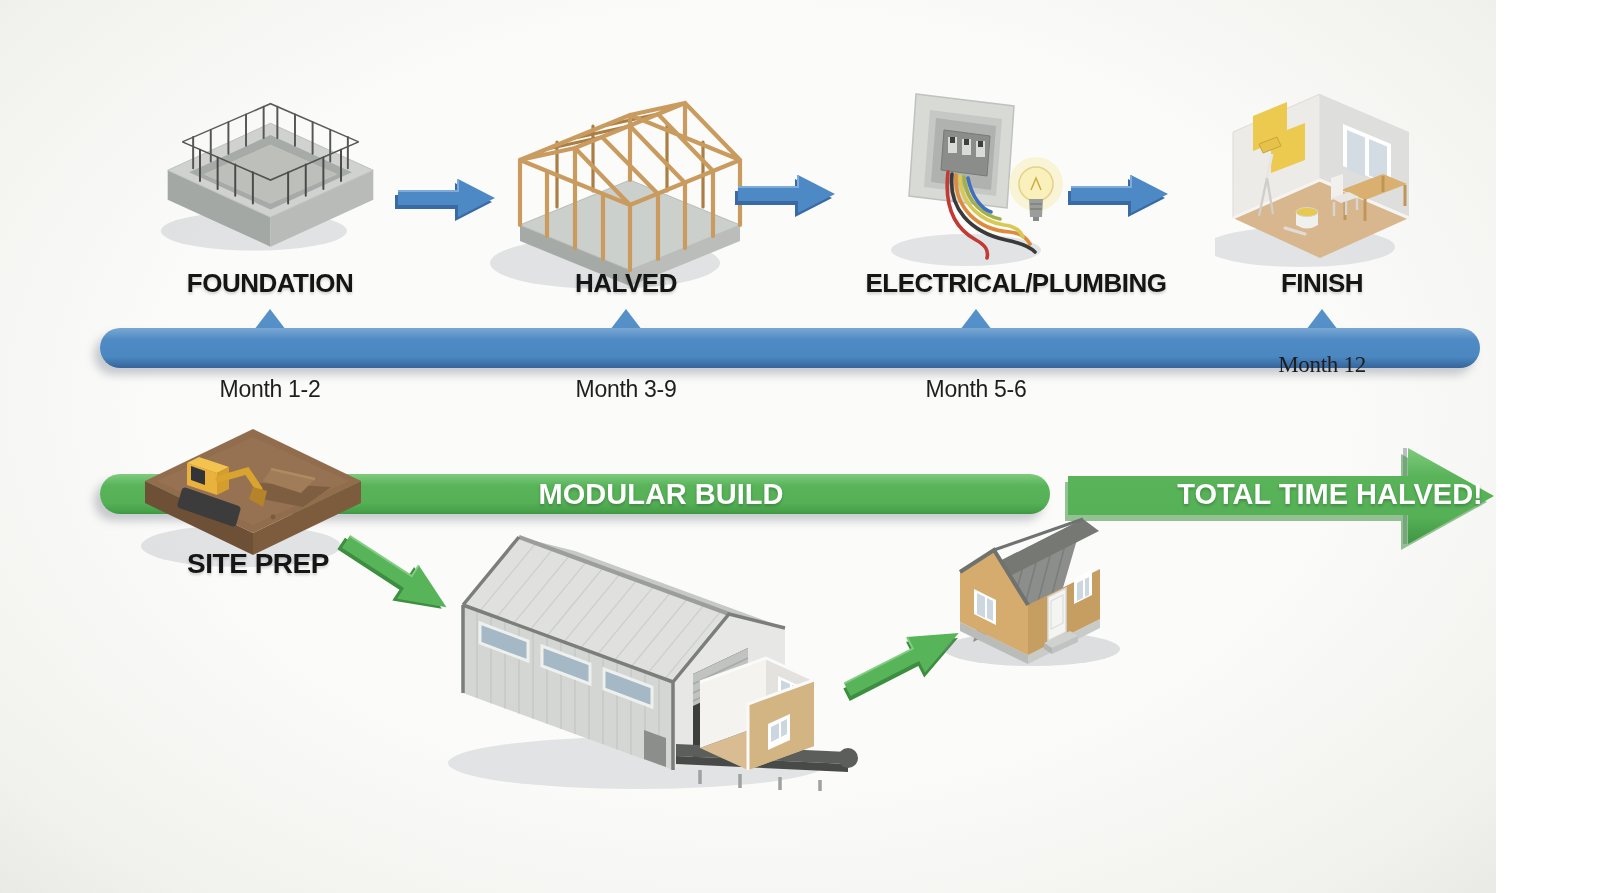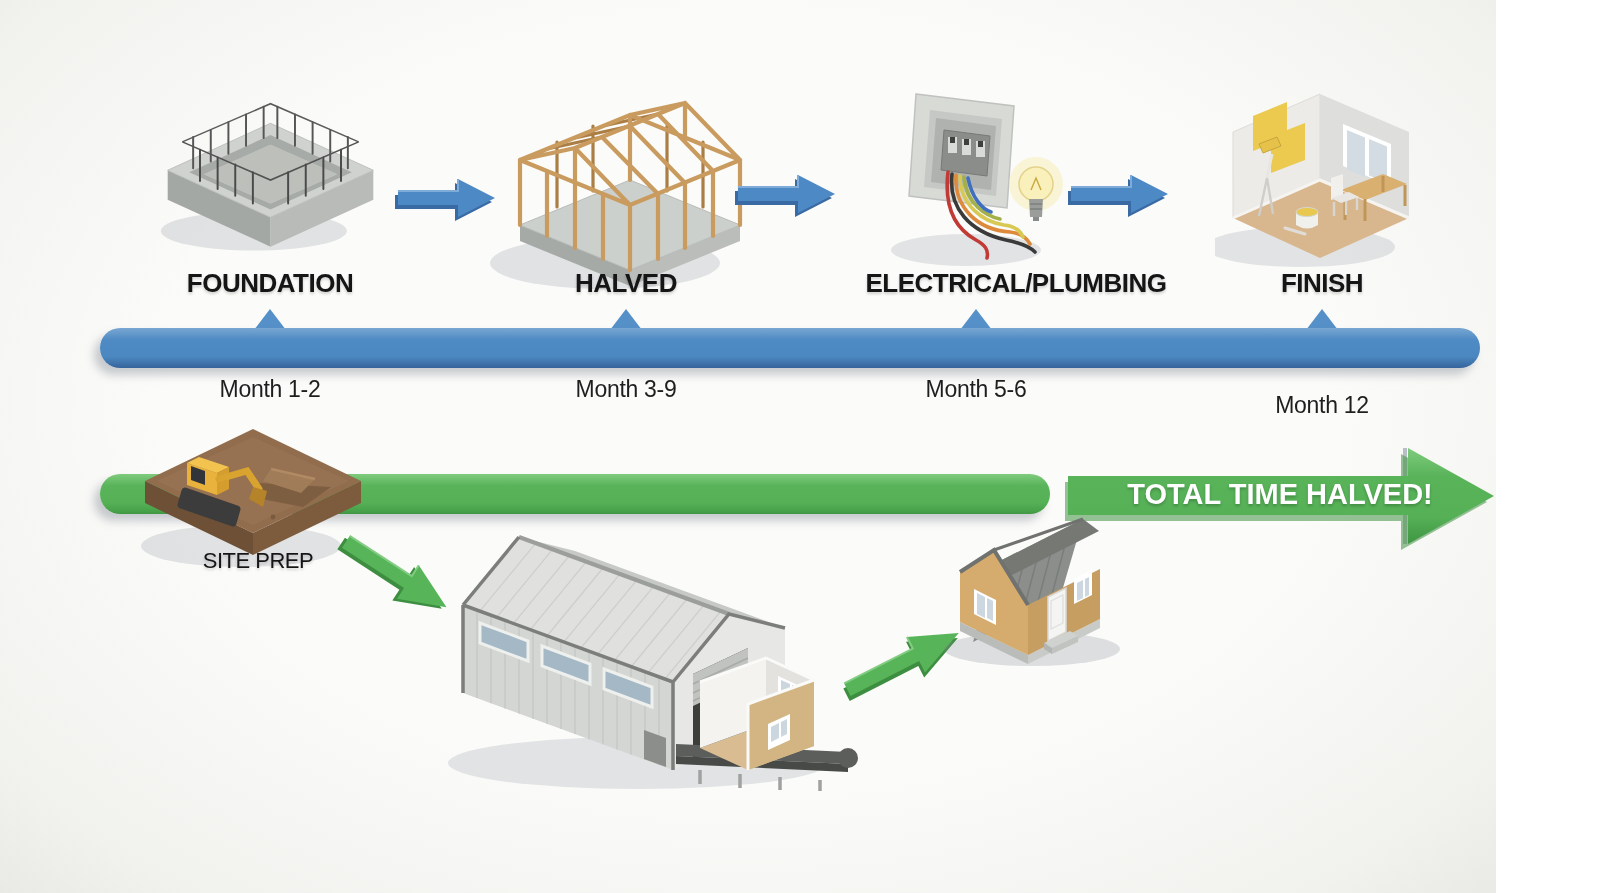--- a/index.html
+++ b/index.html
@@ -43,21 +43,21 @@
     left:100px;top:474px;width:950px;height:40px;border-radius:21px;
     background:linear-gradient(#7fcb7d, #58b359 30%, #55b056 72%, #46a048 94%, #3f9642);
     box-shadow:-6px 7px 9px rgba(105,115,130,0.35);
   }
   .green-text{
     font-size:29px;font-weight:700;color:#ffffff;letter-spacing:0px;
     white-space:nowrap;text-shadow:0 2px 3px rgba(0,0,0,0.22);
   }
 
   .bottom-label{
-    font-size:22px;font-weight:400;color:#151515;letter-spacing:-0.5px;
+    font-size:28px;font-weight:700;color:#151515;letter-spacing:-0.5px;
     white-space:pre-line;line-height:1.08;text-shadow:0 2px 3px rgba(0,0,0,0.18);
   }
 
   svg{display:block;}
 </style>
 </head>
 <body>
 
 <div id="canvas">
 
@@ -192,40 +192,41 @@
 
   <div class="abs pointer" style="left:254px;"></div>
   <div class="abs pointer" style="left:610px;"></div>
   <div class="abs pointer" style="left:960px;"></div>
   <div class="abs pointer" style="left:1306px;"></div>
   <div class="abs blue-bar"></div>
 
   <div class="abs cx month-label" style="left:270px;top:376px;">Month 1-2</div>
   <div class="abs cx month-label" style="left:626px;top:376px;">Month 3-9</div>
   <div class="abs cx month-label" style="left:976px;top:376px;">Month 5-6</div>
-  <div class="abs cx month-label" style="left:1322px;top:392px;">Month 12</div>
+  <div class="abs cx month-label" style="left:1322px;top:352px;font-family:Liberation Serif, serif;">Month 12</div>
 
   <div class="abs green-bar"></div>
+  <div class="abs cx green-text" style="left:661px;top:478px;">MODULAR BUILD</div>
 
   <div class="abs" style="left:1065px;top:440px;">
     <svg width="435" height="112" viewBox="0 0 435 112">
       <defs>
         <linearGradient id="gg" x1="0" y1="0" x2="0" y2="1">
           <stop offset="0" stop-color="#7fcb7d"></stop>
           <stop offset="0.3" stop-color="#58b359"></stop>
           <stop offset="0.72" stop-color="#55b056"></stop>
           <stop offset="1" stop-color="#3f9642"></stop>
         </linearGradient>
       </defs>
       <path d="M340,8 V36 M340,75 V104" stroke="#b9bec6" stroke-width="4"></path>
       <path d="M-2,39 L338,39 L338,11 L424,59 L338,107 L338,78 L-2,78 Z" fill="#3f9140" opacity="0.55" transform="translate(-2,3)"></path>
       <path d="M3,36 L343,36 L343,8 L429,56 L343,104 L343,75 L3,75 Z" fill="url(#gg)"></path>
     </svg>
   </div>
-  <div class="abs cx green-text" style="left:1280px;top:478px;">TOTAL TIME HALVED!</div>
+  <div class="abs cx green-text" style="left:1330px;top:478px;">TOTAL TIME HALVED!</div>
 
   <div class="abs" style="left:133px;top:413px;">
     <svg width="240" height="160" viewBox="0 0 240 160">
       <ellipse cx="108" cy="133" rx="100" ry="21" fill="rgba(130,135,150,0.22)"></ellipse>
       <polygon points="12,68 120,120 120,142 12,90" fill="#6d5036"></polygon>
       <polygon points="120,120 228,68 228,90 120,142" fill="#7d5c3e"></polygon>
       <polygon points="120,16 228,68 120,120 12,68" fill="#916d4d"></polygon>
       <polygon points="120,24 216,68 120,112 24,68" fill="#9a7656" opacity="0.6"></polygon>
       <g>
         <polygon points="126,70 198,74 170,94 118,84" fill="#7e5e41"></polygon>

